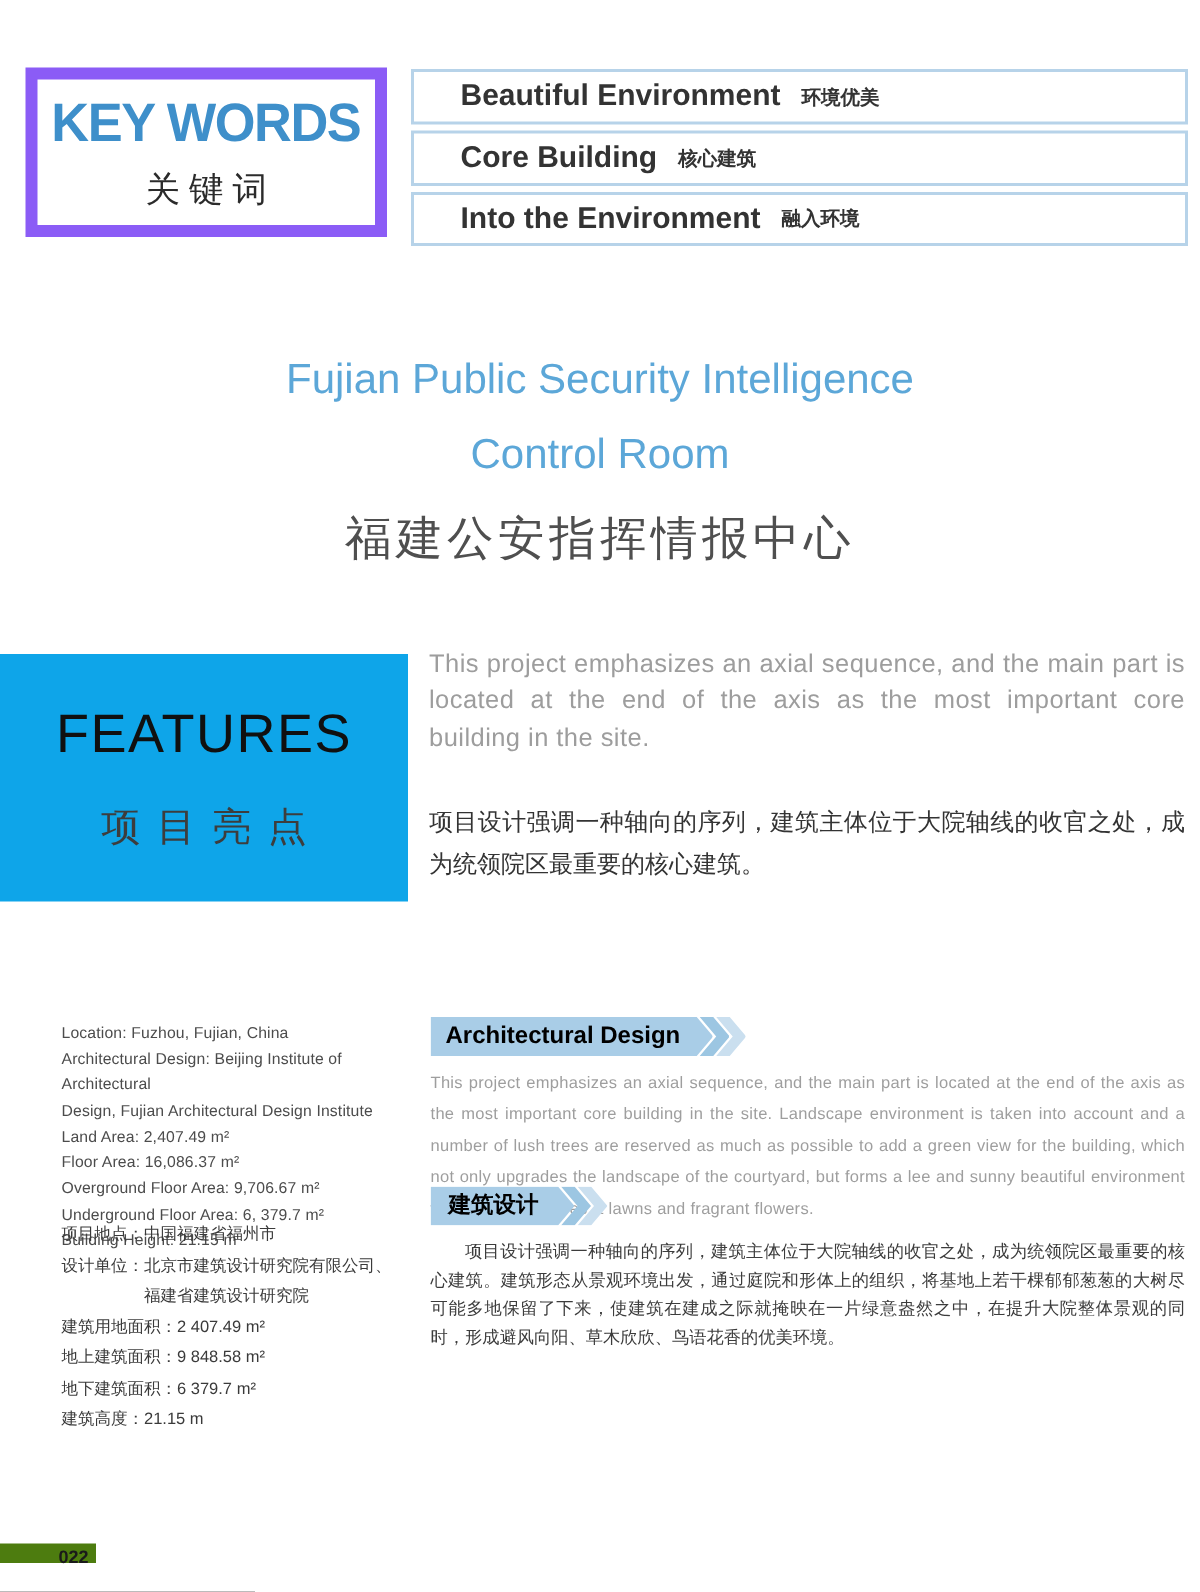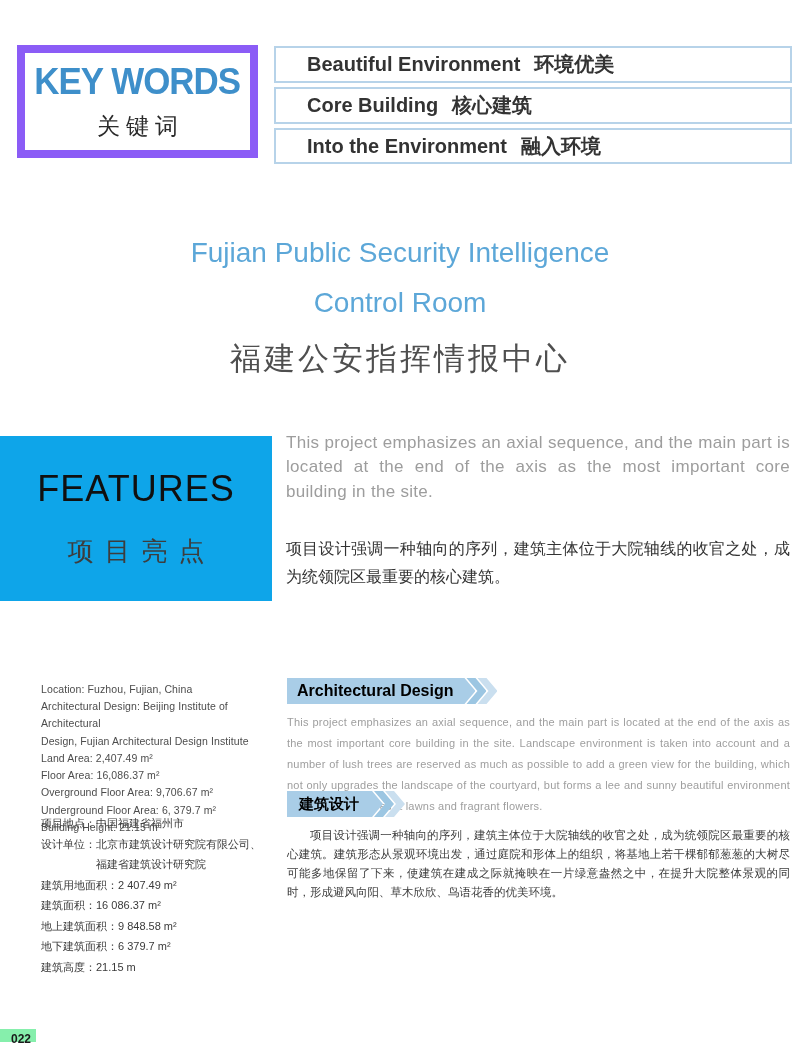--- a/index.html
+++ b/index.html
@@ -30,21 +30,21 @@
   }
   .kw-rows { position: absolute; left: 274px; top: 46px; width: 518px; }
   .kw-row {
     width: 100%; height: 37px; margin-bottom: 4px;
     border: 2px solid #b7d3e9;
     display: flex; align-items: center;
     padding-left: 31px;
   }
   .kw-row:last-child { height: 36px; }
   .kw-en { font-weight: bold; font-size: 20px; color: #333333; }
-  .kw-zh { font-weight: bold; font-size: 20px; color: #333333; margin-left: 14px; }
+  .kw-zh { font-weight: bold; font-size: 13px; color: #333333; margin-left: 14px; }
 
   
   .title-block { position: absolute; left: 0; top: 228px; width: 800px; text-align: center; }
   .title-en { font-size: 28px; font-weight: 100; color: #5ca7d8; line-height: 50px; }
   .title-zh { margin-top: 10px; font-size: 31px; font-weight: 100; color: #4f4f4f; letter-spacing: 3px; }
 
   
   .features-box {
     position: absolute; left: 0; top: 436px;
     width: 272px; height: 165px;
@@ -91,21 +91,21 @@
     line-height: 21px; text-align: justify; letter-spacing: 0.2px;
   }
   .section-body-zh {
     margin-top: 9px; font-size: 11.5px; color: #3c3c3c;
     line-height: 19px; text-align: justify; text-indent: 2em;
   }
 
   
   .footer-bar {
     position: absolute; left: 0; top: 1029px;
-    width: 36px; height: 13px; background: #86efac;
+    width: 64px; height: 13px; background: #4d7c0f;
     text-align: right;
   }
   .page-number {
     font-size: 12px; font-weight: bold; color: #1a1a1a;
     line-height: 13px; padding-right: 5px; display: inline-block;
   }
 </style>
 </head>
 <body>
 
@@ -155,21 +155,20 @@
     <div>Overground Floor Area: 9,706.67 m²</div>
     <div>Underground Floor Area: 6, 379.7 m²</div>
     <div>Building Height: 21.15 m</div>
   </div>
 
   <div class="info-zh">
     <div>项目地点：中国福建省福州市</div>
     <div>设计单位：北京市建筑设计研究院有限公司、</div>
     <div>　　　　　福建省建筑设计研究院</div>
     <div>建筑用地面积：2 407.49 m²</div>
-    <div>建筑面积：16 086.37 m²</div>
     <div>地上建筑面积：9 848.58 m²</div>
     <div>地下建筑面积：6 379.7 m²</div>
     <div>建筑高度：21.15 m</div>
   </div>
 
   <div class="section section-1">
     <div class="tag-row">
       <div class="tag-label">Architectural Design</div>
       <div class="chev c1"></div>
       <div class="chev c2"></div>

